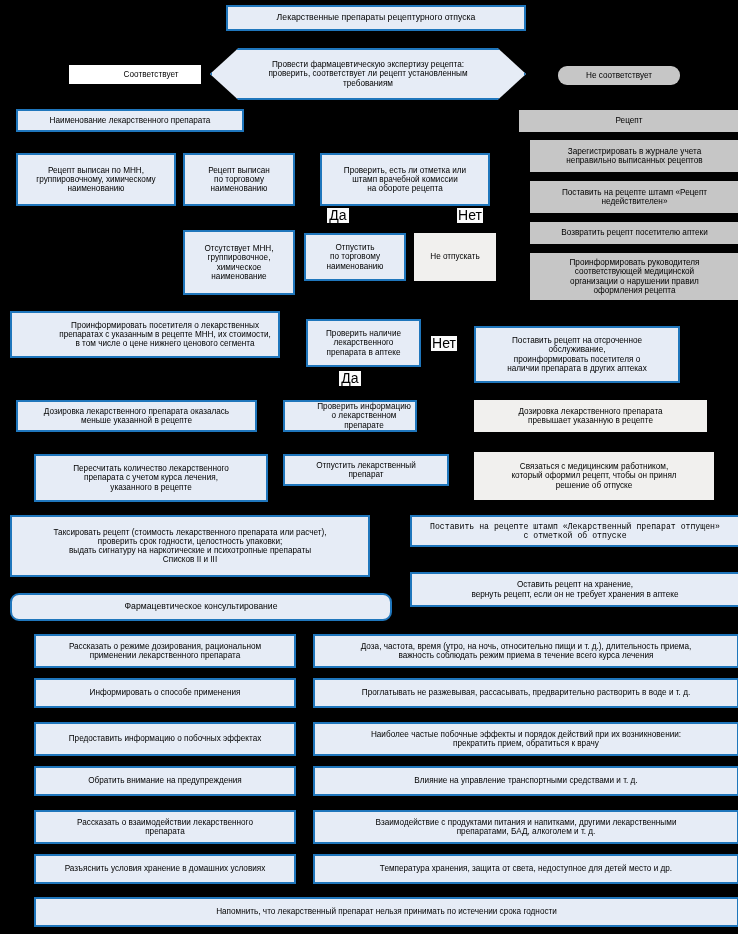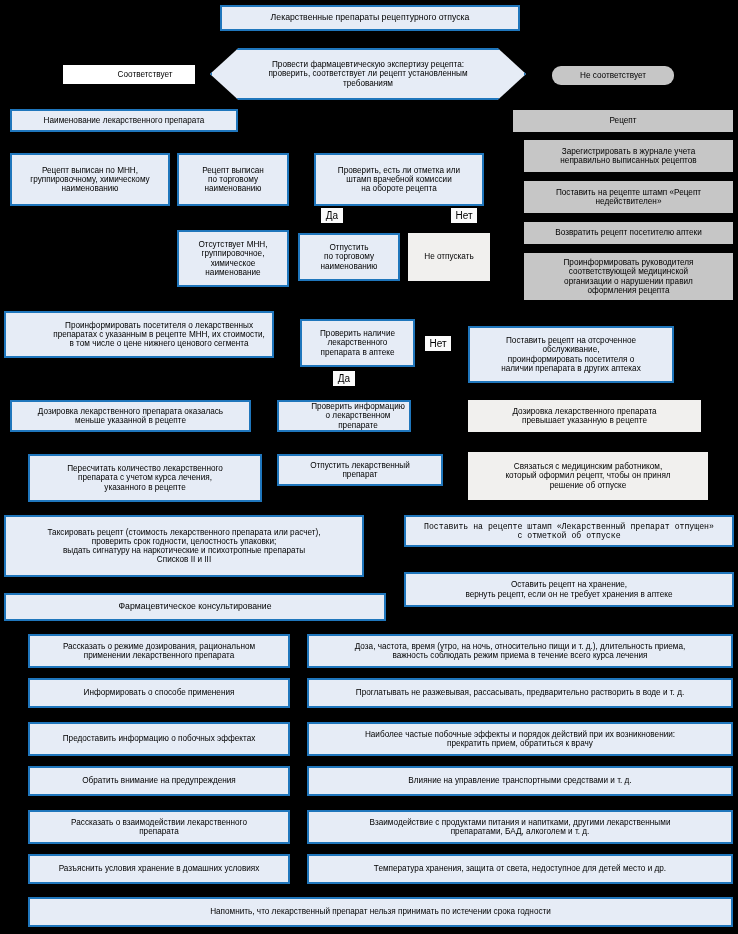--- a/index.html
+++ b/index.html
@@ -21,20 +21,21 @@
     position: absolute;
     box-sizing: border-box;
     display: flex;
     align-items: center;
     justify-content: center;
     text-align: center;
     color: #000000;
     line-height: 1.12;
     padding: 2px 4px;
     white-space: pre-line;
+    margin-left: 6px;
   }
   
   .blue {
     background: #e6ecf6;
     border: 2px solid #1f76bc;
   }
   
   .white {
     background: #ffffff;
     border: none;
@@ -47,21 +48,21 @@
   }
   
   .offwhite {
     background: #f1f0ee;
     border: none;
   }
   
   .tag {
     background: #fbfbfb;
     border: none;
-    font-size: 10px;
+    font-size: 14px;
   }
   .hex {
     position: absolute;
     box-sizing: border-box;
     display: flex;
     align-items: center;
     justify-content: center;
     text-align: center;
     color: #000000;
     line-height: 1.15;
@@ -115,21 +116,21 @@
 
   <div class="node gray f8" style="left:524px; top:253px; width:209px; height:47px;">Проинформировать руководителя
 соответствующей медицинской
 организации о нарушении правил
 оформления рецепта</div>
 
   <div class="node tag" style="left:321px; top:208px; width:22px; height:15px;">Да</div>
 
   <div class="node tag" style="left:451px; top:208px; width:26px; height:15px;">Нет</div>
 
-  <div class="node blue f8" style="left:177px; top:230px; width:112px; height:57px;">Отсутствует МНН,
+  <div class="node blue f8" style="left:177px; top:230px; width:112px; height:65px;">Отсутствует МНН,
 группировочное,
 химическое
 наименование</div>
 
   <div class="node blue f8" style="left:298px; top:233px; width:102px; height:48px;">Отпустить
 по торговому
 наименованию</div>
 
   <div class="node offwhite f8" style="left:408px; top:233px; width:82px; height:48px;">Не отпускать</div>
 
@@ -174,21 +175,21 @@
 проверить срок годности, целостность упаковки;
 выдать сигнатуру на наркотические и психотропные препараты
 Списков II и III</div>
 
   <div class="node blue f8" style="left:404px; top:515px; width:330px; height:32px;font-family:Liberation Mono, monospace;">Поставить на рецепте штамп «Лекарственный препарат отпущен»
 с отметкой об отпуске</div>
 
   <div class="node blue f8" style="left:404px; top:572px; width:330px; height:35px;">Оставить рецепт на хранение,
 вернуть рецепт, если он не требует хранения в аптеке</div>
 
-  <div class="node blue f85" style="left:4px; top:593px; width:382px; height:28px;">Фармацевтическое консультирование</div>
+  <div class="node blue f85" style="left:4px; top:593px; width:382px; height:28px;border-radius:9px;">Фармацевтическое консультирование</div>
 
   <div id="consult-rows">
       <div class="node blue f8" style="left: 28px; top: 634px; width: 262px; height: 34px;">Рассказать о режиме дозирования, рациональном
 применении лекарственного препарата</div>
       <div class="node blue f8" style="left: 307px; top: 634px; width: 426px; height: 34px;">Доза, частота, время (утро, на ночь, относительно пищи и т. д.), длительность приема,
 важность соблюдать режим приема в течение всего курса лечения</div>
       <div class="node blue f8" style="left: 28px; top: 678px; width: 262px; height: 30px; text-align: right;">Информировать о способе применения</div>
       <div class="node blue f8" style="left: 307px; top: 678px; width: 426px; height: 30px;">Проглатывать не разжевывая, рассасывать, предварительно растворить в воде и т. д.</div>
       <div class="node blue f8" style="left: 28px; top: 722px; width: 262px; height: 34px;">Предоставить информацию о побочных эффектах</div>
       <div class="node blue f8" style="left: 307px; top: 722px; width: 426px; height: 34px;">Наиболее частые побочные эффекты и порядок действий при их возникновении:

